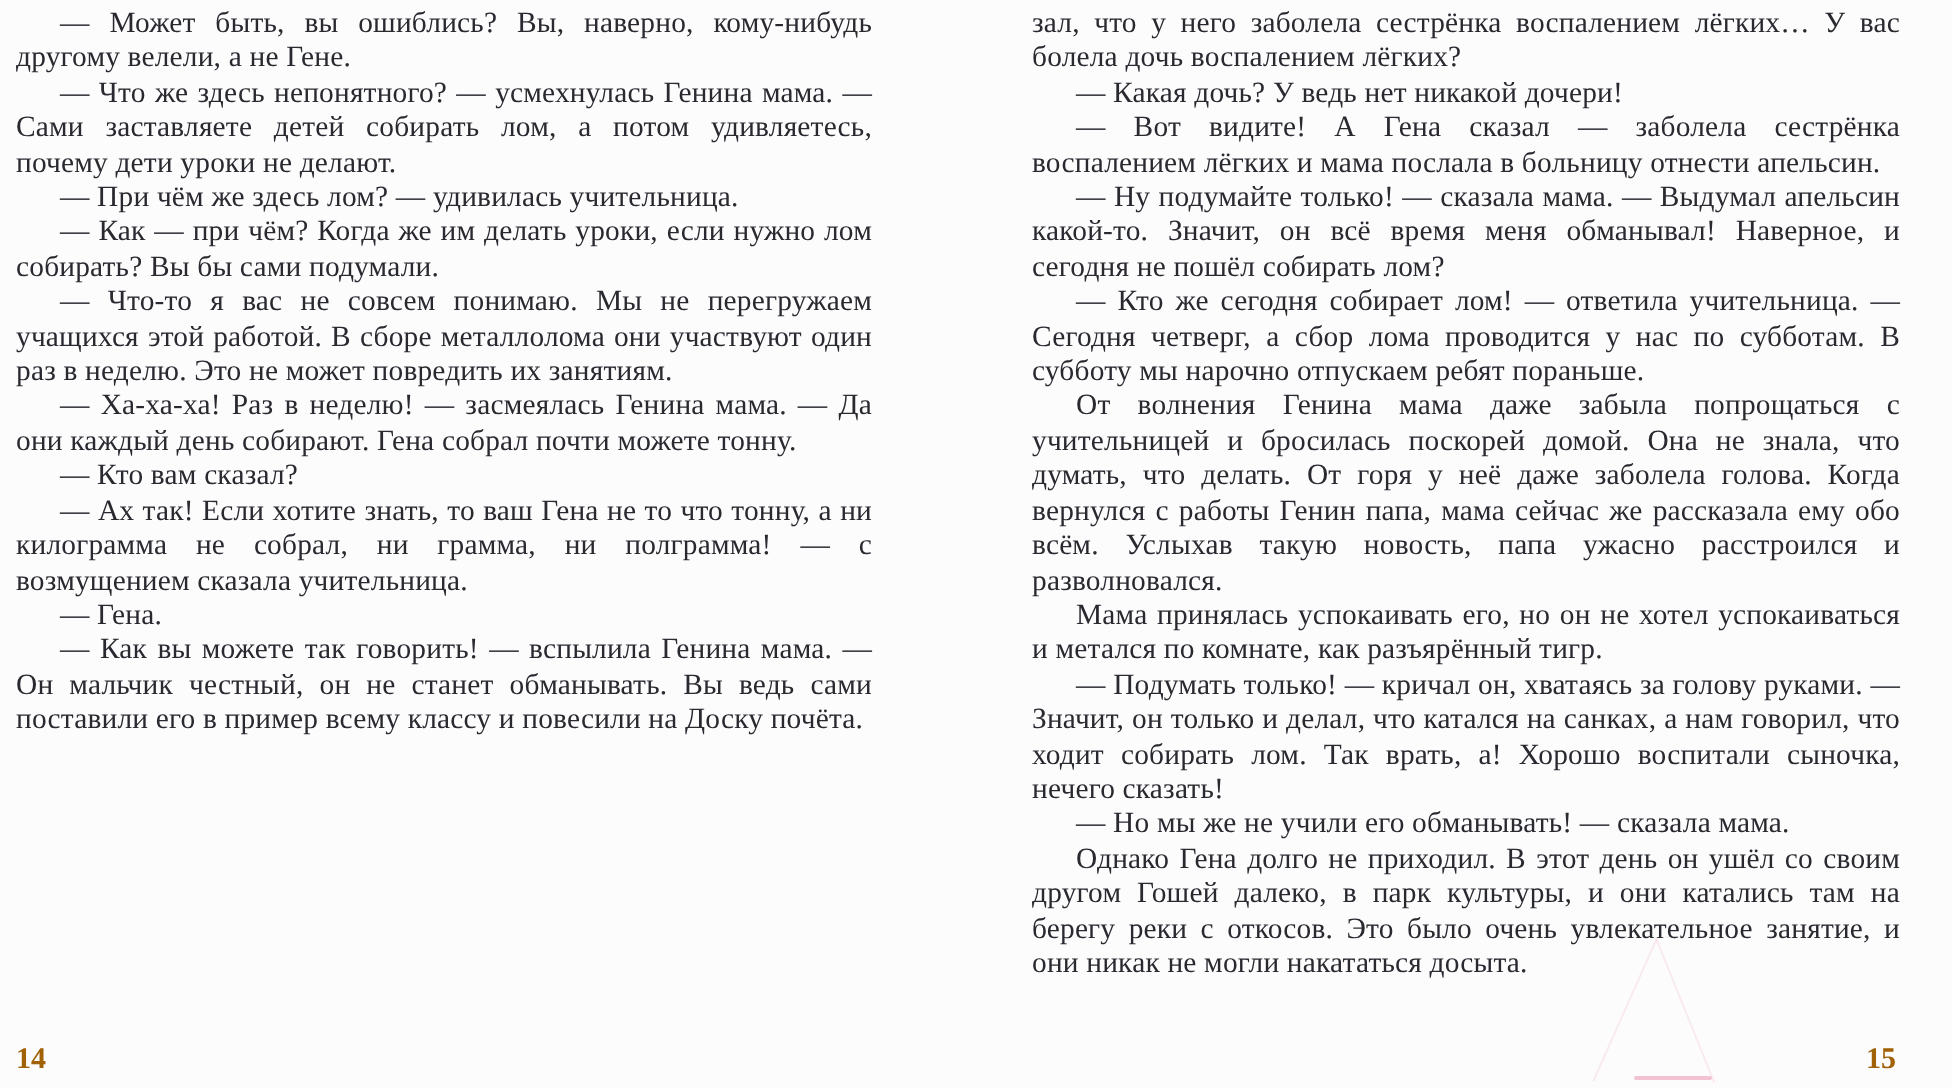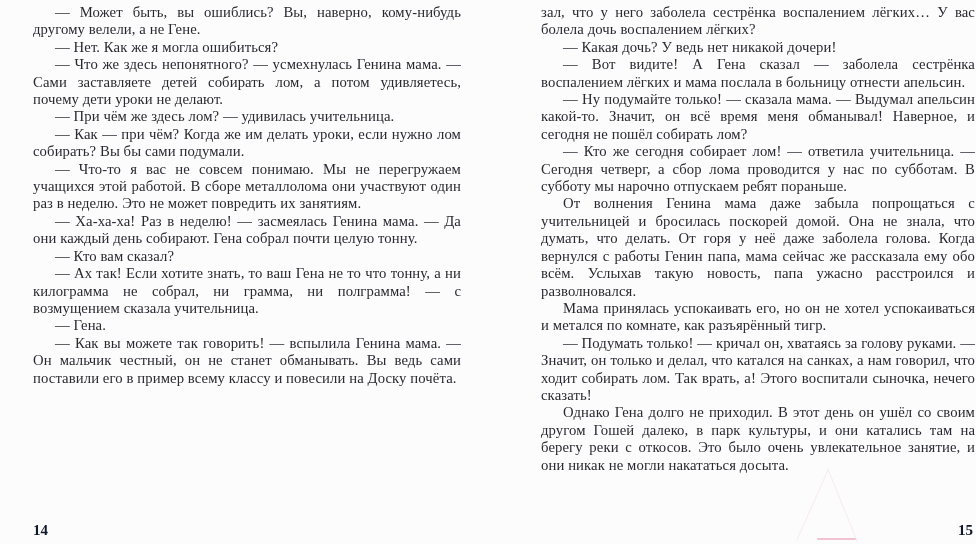--- a/index.html
+++ b/index.html
@@ -4,39 +4,39 @@
 <style>
   html, body { margin: 0; padding: 0; }
   body {
     width: 976px; height: 544px;
     background: #fcfcfd;
     overflow: hidden;
     position: relative;
     font-family: "Liberation Serif", "DejaVu Serif", serif;
   }
   .spread { position: absolute; inset: 0; }
-  .page { position: absolute; top: 0; height: 544px; margin-left: 25px; }
+  .page { position: absolute; top: 0; height: 544px; }
   .page--left  { left: 8px;   width: 428px; }
   .page--right { left: 516px; width: 434px; }
   .page-text {
     padding-top: 4px;
     color: #2a2930;
     font-size: 14.7px;
     line-height: 17.4px;
     text-align: justify;
     letter-spacing: 0.1px;
   }
   p.para { margin: 0; }
   p.para.indent { text-indent: 22px; }
   .page-number {
     position: absolute;
     bottom: 5px;
     font-size: 15px;
     font-weight: bold;
-    color: #0f172a;
+    color: #a16207;
   }
   .page--left  .page-number { left: 0; }
   .page--right .page-number { right: 2px; }
   
   .artifact-line {
     position: absolute;
     left: 817px; top: 538px;
     width: 39px; height: 2px;
     border-radius: 1px;
   }
@@ -49,44 +49,44 @@
   .artifact-streak.s2 { left: 842px; top: 466px; height: 78px; transform: rotate(-22deg); }
 </style>
 </head>
 <body style="background: rgb(252, 252, 253);">
 
 <div class="spread">
 
   <section class="page page--left">
     <div class="page-text">
         <p class="para indent">— Может быть, вы ошиблись? Вы, наверно, кому-нибудь другому велели, а не Гене.</p>
-        <p class="para indent">— Нет. Как же я могла ошибиться?</p>
         <p class="para indent">— Что же здесь непонятного? — усмехнулась Генина мама. — Сами заставляете детей собирать лом, а потом удивляетесь, почему дети уроки не делают.</p>
         <p class="para indent">— При чём же здесь лом? — удивилась учительница.</p>
         <p class="para indent">— Как — при чём? Когда же им делать уроки, если нужно лом собирать? Вы бы сами подумали.</p>
         <p class="para indent">— Что-то я вас не совсем понимаю. Мы не перегружаем учащихся этой работой. В сборе металлолома они участвуют один раз в неделю. Это не может повредить их занятиям.</p>
-        <p class="para indent">— Ха-ха-ха! Раз в неделю! — засмеялась Генина мама. — Да они каждый день собирают. Гена собрал почти целую тонну.</p>
+        <p class="para indent">— Ха-ха-ха! Раз в неделю! — засмеялась Генина мама. — Да они каждый день собирают. Гена собрал почти можете тонну.</p>
         <p class="para indent">— Кто вам сказал?</p>
         <p class="para indent">— Ах так! Если хотите знать, то ваш Гена не то что тонну, а ни килограмма не собрал, ни грамма, ни полграмма! — с возмущением сказала учительница.</p>
         <p class="para indent">— Гена.</p>
         <p class="para indent">— Как вы можете так говорить! — вспылила Генина мама. — Он мальчик честный, он не станет обманывать. Вы ведь сами поставили его в пример всему классу и повесили на Доску почёта.</p>
       </div>
     <span class="page-number">14</span>
   </section>
 
   <section class="page page--right">
     <div class="page-text">
         <p class="para">зал, что у него заболела сестрёнка воспалением лёгких… У вас болела дочь воспалением лёгких?</p>
         <p class="para indent">— Какая дочь? У ведь нет никакой дочери!</p>
         <p class="para indent">— Вот видите! А Гена сказал — заболела сестрёнка воспалением лёгких и мама послала в больницу отнести апельсин.</p>
         <p class="para indent">— Ну подумайте только! — сказала мама. — Выдумал апельсин какой-то. Значит, он всё время меня обманывал! Наверное, и сегодня не пошёл собирать лом?</p>
         <p class="para indent">— Кто же сегодня собирает лом! — ответила учительница. — Сегодня четверг, а сбор лома проводится у нас по субботам. В субботу мы нарочно отпускаем ребят пораньше.</p>
         <p class="para indent">От волнения Генина мама даже забыла попрощаться с учительницей и бросилась поскорей домой. Она не знала, что думать, что делать. От горя у неё даже заболела голова. Когда вернулся с работы Генин папа, мама сейчас же рассказала ему обо всём. Услыхав такую новость, папа ужасно расстроился и разволновался.</p>
         <p class="para indent">Мама принялась успокаивать его, но он не хотел успокаиваться и метался по комнате, как разъярённый тигр.</p>
-        <p class="para indent">— Подумать только! — кричал он, хватаясь за голову руками. — Значит, он только и делал, что катался на санках, а нам говорил, что ходит собирать лом. Так врать, а! Этого воспитали сыночка, нечего сказать!</p>
+        <p class="para indent">— Подумать только! — кричал он, хватаясь за голову руками. — Значит, он только и делал, что катался на санках, а нам говорил, что ходит собирать лом. Так врать, а! Хорошо воспитали сыночка, нечего сказать!</p>
+        <p class="para indent">— Но мы же не учили его обманывать! — сказала мама.</p>
         <p class="para indent">Однако Гена долго не приходил. В этот день он ушёл со своим другом Гошей далеко, в парк культуры, и они катались там на берегу реки с откосов. Это было очень увлекательное занятие, и они никак не могли накататься досыта.</p>
       </div>
     <span class="page-number">15</span>
   </section>
 
   <div class="artifact-streak s1" style="background: rgb(242, 194, 210);"></div>
   <div class="artifact-streak s2" style="background: rgb(242, 194, 210);"></div>
   <div class="artifact-line" style="background: rgb(242, 194, 210);"></div>
 
 </div>

